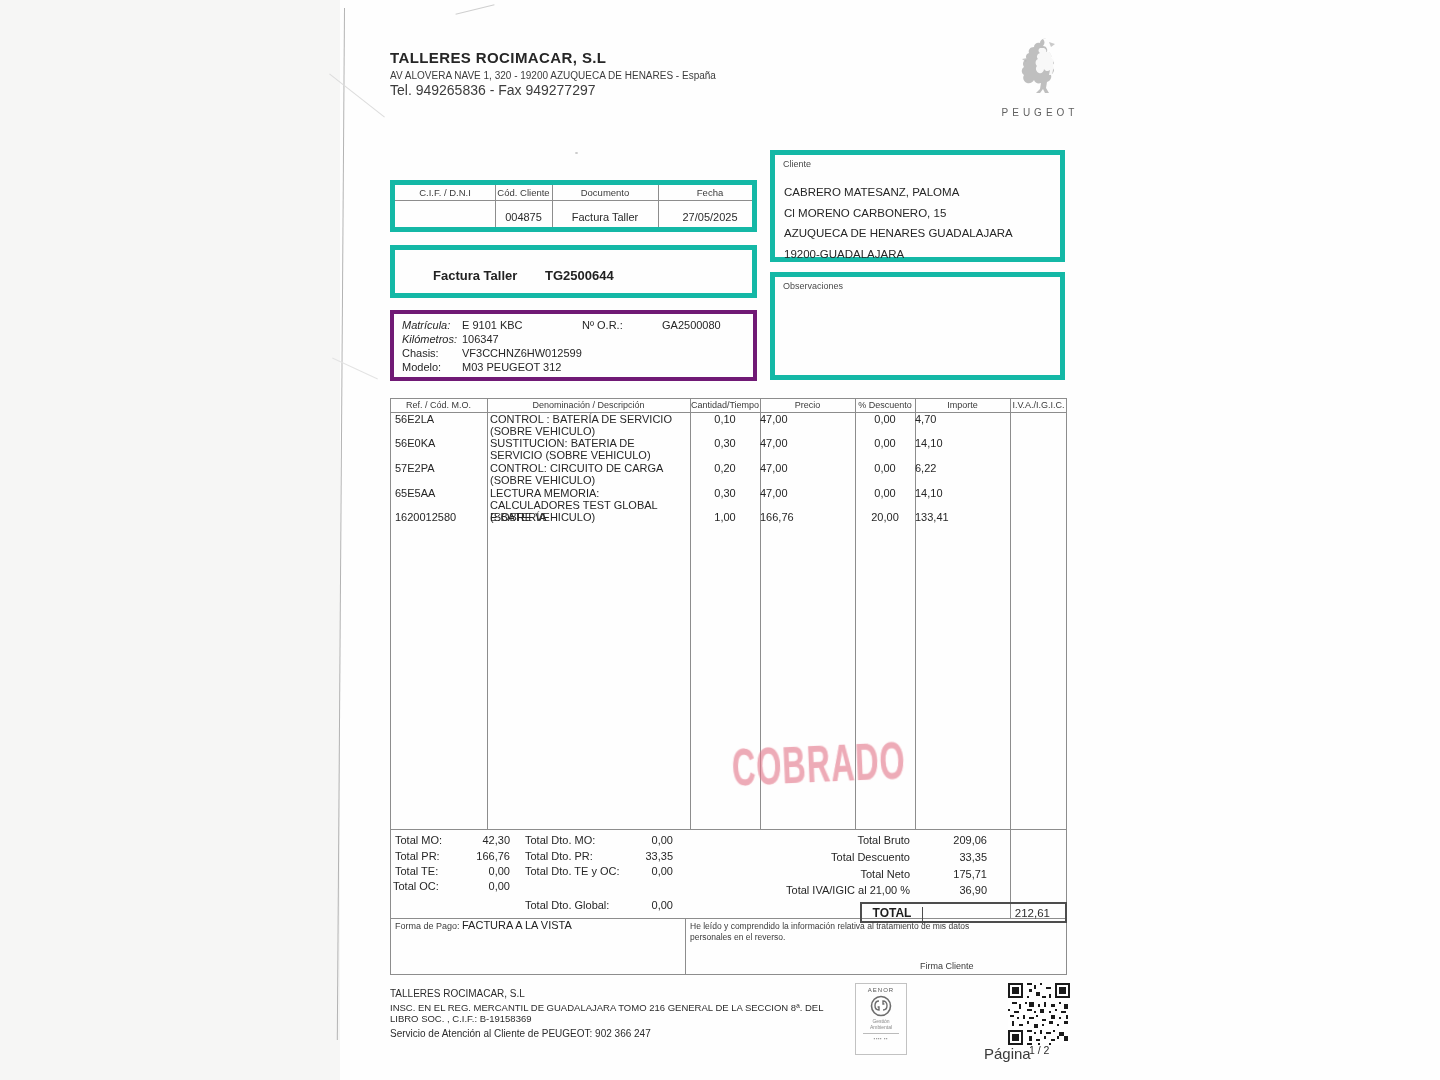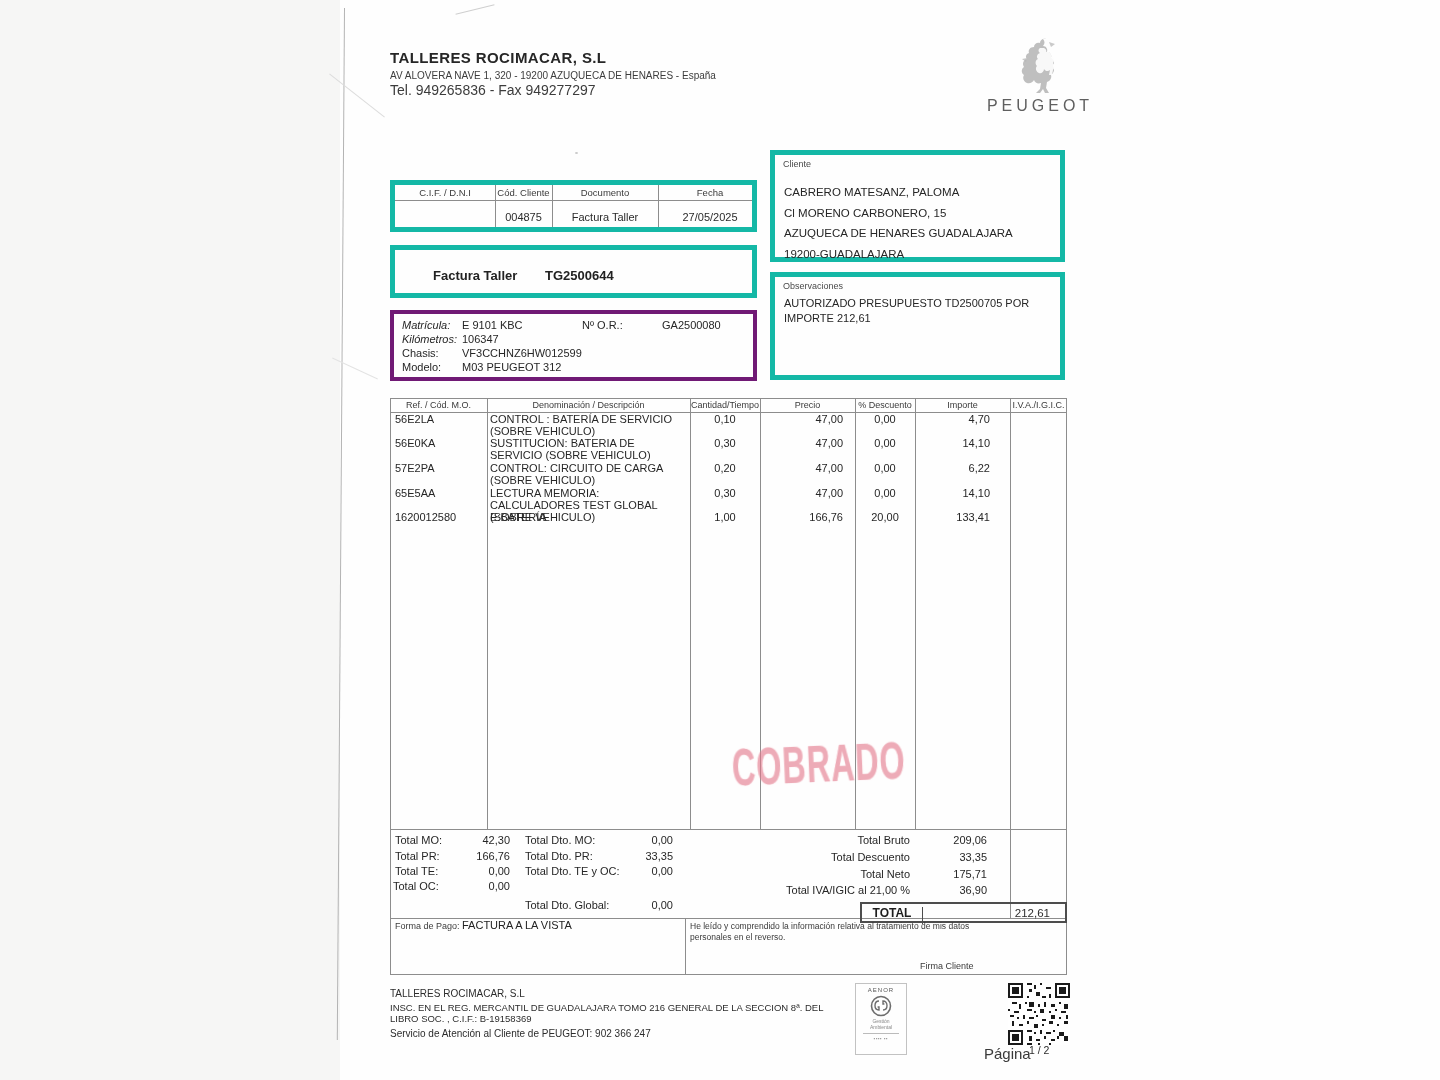--- a/index.html
+++ b/index.html
@@ -16,21 +16,21 @@
   .crease2{left:330px;top:368px;width:50px;height:1px;background:#e3e3e3;transform:rotate(25deg)}
   .topmark{left:455px;top:9px;width:40px;height:1px;background:#cfcfcf;transform:rotate(-14deg)}
   .speck{width:3px;height:2px;background:#c9c9c9;border-radius:50%}
 
   
   .company-name{left:390px;top:49px;font-size:15px;font-weight:bold;letter-spacing:.4px;color:#262626}
   .company-addr{left:390px;top:70px;font-size:10px;color:#3c3c3c}
   .company-tel{left:390px;top:82px;font-size:14px;color:#3c3c3c}
   .brand{left:980px;top:36px;width:120px;text-align:center}
   .brand svg{display:block;margin:0 auto}
-  .brand-word{font-size:16px;letter-spacing:4px;color:#5f5f5f;margin-top:3px}
+  .brand-word{font-size:10px;letter-spacing:4px;color:#5f5f5f;margin-top:13px}
 
   
   .bx{border:5px solid #14b8a6}
   .bx-light{border:4px solid #701a75}
 
   
   .docinfo{left:390px;top:180px;width:367px;height:52px}
   .docinfo .hrow{position:absolute;top:0;left:0;right:0;height:16px;border-bottom:1px solid #8d8d8d}
   .docinfo .col{position:absolute;top:0;bottom:0;border-left:1px solid #8d8d8d}
   .dc-h{position:absolute;top:2px;font-size:9.5px;color:#3a3a3a;text-align:center}
@@ -53,21 +53,21 @@
   .veh-line{position:absolute;left:8px;font-size:11px;color:#262626}
   .it{font-style:italic}
   .veh-val{position:absolute;font-size:11px;color:#262626}
 
   
   .items-outer{left:390px;top:398px;width:677px;height:577px;border:1px solid #8d8d8d}
   .hline{position:absolute;left:390px;width:677px;height:1px;background:#8d8d8d}
   .vline{position:absolute;width:1px;background:#8d8d8d}
   .th{position:absolute;top:400px;font-size:9px;color:#3a3a3a;text-align:center}
   .cell{position:absolute;font-size:11px;color:#262626;line-height:12px}
-  .r{text-align:right}.c{text-align:center}
+  .r{text-align:left}.c{text-align:center}
 
   
   .tot-lab{position:absolute;font-size:11px;color:#262626}
   .tot-val{position:absolute;font-size:11px;color:#262626;text-align:right}
   .total-box{left:860px;top:902px;width:207px;height:21px;border:2px solid #4d4d4d}
   .total-word{position:absolute;left:0;top:2px;width:60px;text-align:center;font-weight:bold;font-size:12px;color:#1e1e1e}
   .total-val{position:absolute;left:60px;top:3px;width:128px;text-align:right;font-size:11.5px;border-left:1px solid #4d4d4d;height:17px;padding-top:0}
 
   
   .pay-label{left:395px;top:921px;font-size:9px;color:#3c3c3c}
@@ -155,21 +155,20 @@
   </div>
 </div>
 
 <div class="abs factbox bx">
   <div class="fact-type">Factura Taller</div>
   <div class="fact-num">TG2500644</div>
 </div>
 
 <div class="abs obsbox bx">
   <div class="boxlabel">Observaciones</div>
-  <div class="obs-text">AUTORIZADO PRESUPUESTO TD2500705 POR IMPORTE 212,61</div>
 </div>
 
 <div class="abs vehbox bx-light">
   <div class="veh-line it" style="top:5px">Matrícula:</div>
   <div class="veh-val" style="left:68px;top:5px">E 9101 KBC</div>
   <div class="veh-val" style="left:188px;top:5px">Nº O.R.:</div>
   <div class="veh-val" style="left:268px;top:5px">GA2500080</div>
   <div class="veh-line it" style="top:19px">Kilómetros:</div>
   <div class="veh-val" style="left:68px;top:19px">106347</div>
   <div class="veh-line" style="top:33px">Chasis:</div>

